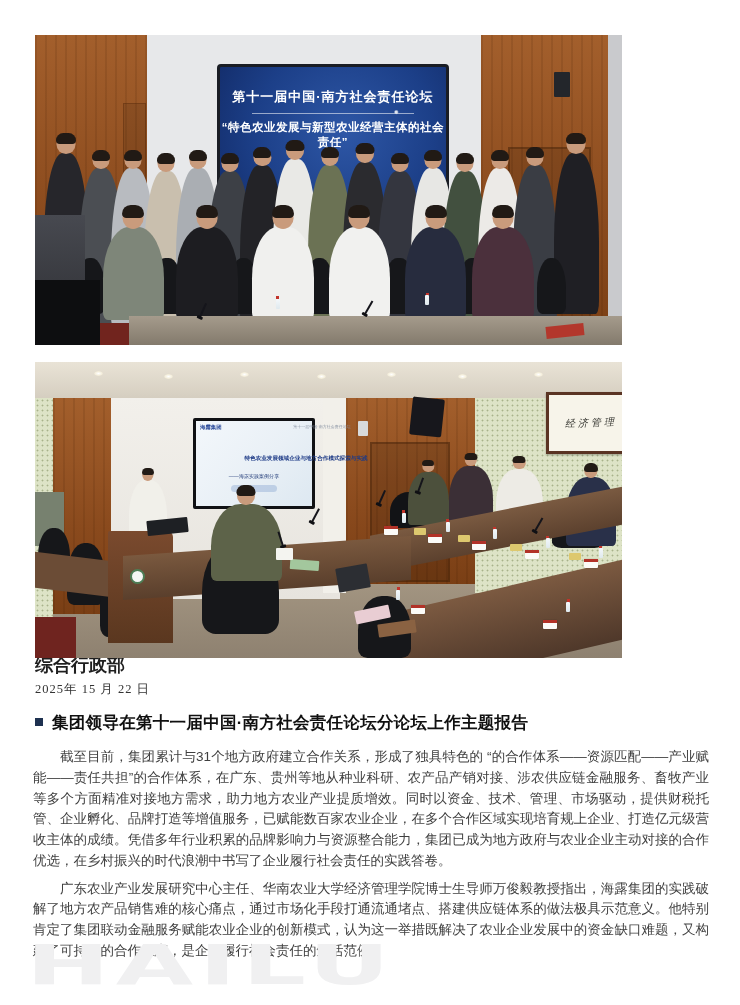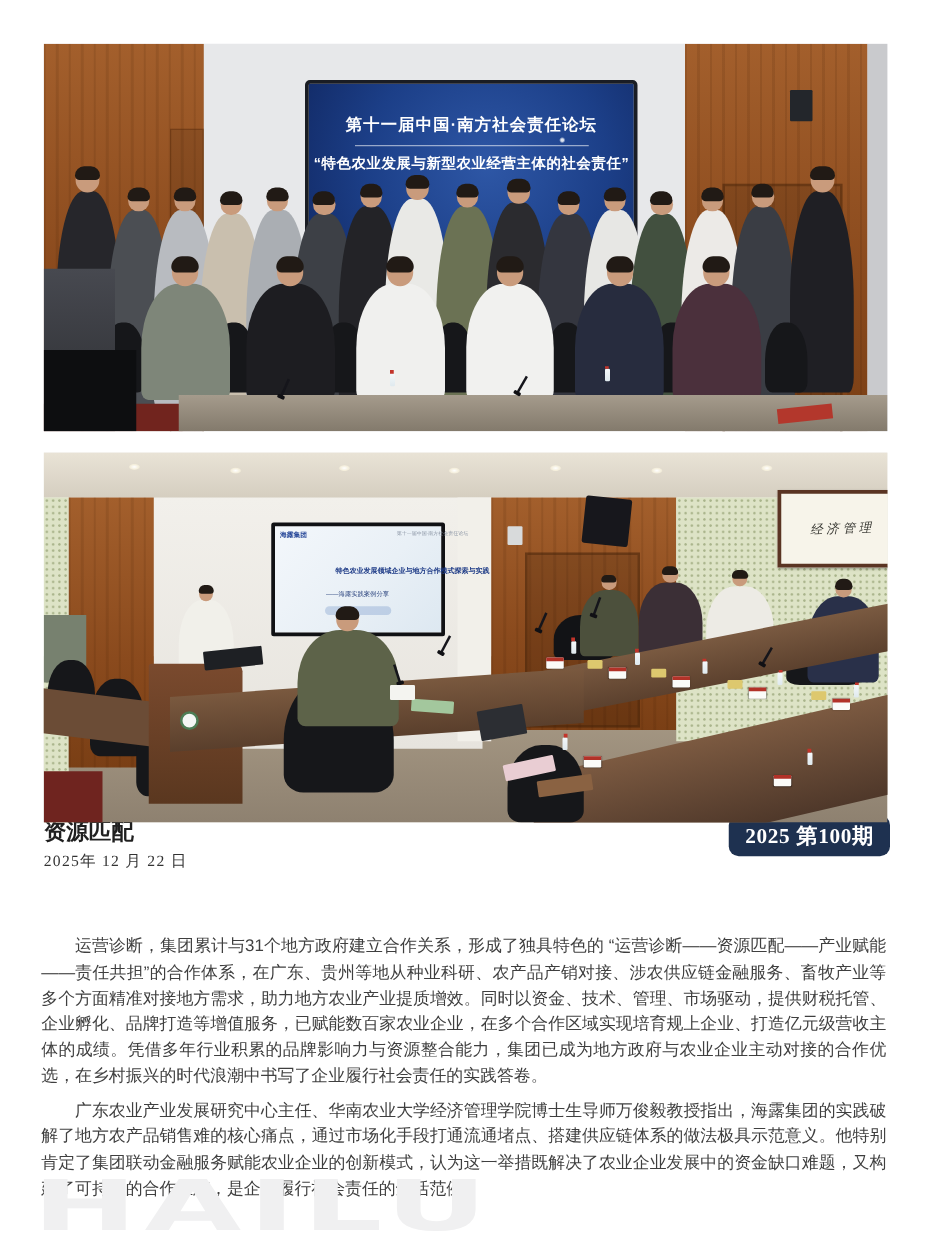--- a/index.html
+++ b/index.html
@@ -1,21 +1,21 @@
 <!DOCTYPE html>
 <html style="--badge: #1e3150; --screen-blue: #1c3f88;"><head>
 <meta charset="utf-8">
 <style>
   html,body{margin:0;padding:0;background:#fff}
   .page{position:relative;width:740px;height:1005px;background:#fff;overflow:hidden;
         font-family:"Liberation Sans","DejaVu Sans",sans-serif}
   .abs{position:absolute}
 
   
-  .photo{position:absolute;left:35px;width:675px;overflow:hidden;background:#e7e8ea}
+  .photo{position:absolute;left:35px;width:587px;overflow:hidden;background:#e7e8ea}
   #photo1{top:35px;height:310px}
   #photo2{top:362px;height:296px;background:#efede8}
 
   .wood{background:
       repeating-linear-gradient(90deg,rgba(60,25,0,.12) 0 2px,transparent 2px 10px),
       linear-gradient(180deg,#a35f2c 0%,#8a4a1d 60%,#7a3f15 100%)}
   .greenpanel{background-color:#dde3c6;
       background-image:radial-gradient(rgba(125,140,90,.55) .7px,transparent 1.2px);
       background-size:5px 5px}
 
@@ -244,23 +244,26 @@
       <div class="clight" style="left: 72%; top: 4%; z-index: 2;"></div>
       <div class="clight" style="left: 85%; top: 3.5%; z-index: 2;"></div>
       <div class="paper" style="left: 54.5%; top: 83%; width: 6%; height: 4.5%; background: rgb(233, 205, 211); z-index: 7; transform: rotate(-12deg);"></div>
       <div class="paper" style="left: 58.5%; top: 88%; width: 6.5%; height: 4.5%; background: rgb(138, 98, 66); z-index: 7; transform: rotate(-8deg);"></div>
       <div class="paper" style="left: 43.5%; top: 67%; width: 5%; height: 3.5%; background: rgb(163, 199, 157); z-index: 6; transform: rotate(4deg);"></div>
       <div class="paper" style="left: 41%; top: 63%; width: 3%; height: 4%; background: rgb(244, 244, 240); z-index: 6;"></div>
       <div class="paper" style="left: 51.5%; top: 69%; width: 5.5%; height: 8%; background: rgb(44, 46, 51); z-index: 6; transform: rotate(-10deg);"></div>
       <div class="paper" style="left: 19%; top: 53%; width: 7%; height: 5%; background: rgb(30, 32, 36); z-index: 6; transform: rotate(-6deg);"></div>
     </div>
 
-  <div class="dept">资源匹配</div>
-  <div class="date">2025年 12 月 22 日</div>
-  <div class="issue">2025 第100期</div>
-
+  <div class="dept">综合行政部</div>
+  <div class="date">2025年 15 月 22 日</div>
+
+  <div class="headline">
+    <span class="sq"></span>
+    <span>集团领导在第十一届中国·南方社会责任论坛分论坛上作主题报告</span>
+  </div>
   <div class="bodytext">
-    <p>运营诊断，集团累计与31个地方政府建立合作关系，形成了独具特色的 “运营诊断——资源匹配——产业赋能——责任共担”的合作体系，在广东、贵州等地从种业科研、农产品产销对接、涉农供应链金融服务、畜牧产业等多个方面精准对接地方需求，助力地方农业产业提质增效。同时以资金、技术、管理、市场驱动，提供财税托管、企业孵化、品牌打造等增值服务，已赋能数百家农业企业，在多个合作区域实现培育规上企业、打造亿元级营收主体的成绩。凭借多年行业积累的品牌影响力与资源整合能力，集团已成为地方政府与农业企业主动对接的合作优选，在乡村振兴的时代浪潮中书写了企业履行社会责任的实践答卷。</p>
+    <p>截至目前，集团累计与31个地方政府建立合作关系，形成了独具特色的 “的合作体系——资源匹配——产业赋能——责任共担”的合作体系，在广东、贵州等地从种业科研、农产品产销对接、涉农供应链金融服务、畜牧产业等多个方面精准对接地方需求，助力地方农业产业提质增效。同时以资金、技术、管理、市场驱动，提供财税托管、企业孵化、品牌打造等增值服务，已赋能数百家农业企业，在多个合作区域实现培育规上企业、打造亿元级营收主体的成绩。凭借多年行业积累的品牌影响力与资源整合能力，集团已成为地方政府与农业企业主动对接的合作优选，在乡村振兴的时代浪潮中书写了企业履行社会责任的实践答卷。</p>
     <p>广东农业产业发展研究中心主任、华南农业大学经济管理学院博士生导师万俊毅教授指出，海露集团的实践破解了地方农产品销售难的核心痛点，通过市场化手段打通流通堵点、搭建供应链体系的做法极具示范意义。他特别肯定了集团联动金融服务赋能农业企业的创新模式，认为这一举措既解决了农业企业发展中的资金缺口难题，又构建了可持续的合作生态，是企业履行社会责任的鲜活范例。</p>
   </div>
 
   <div class="watermark">HAILU</div>
 </div>
 
 </body></html>

